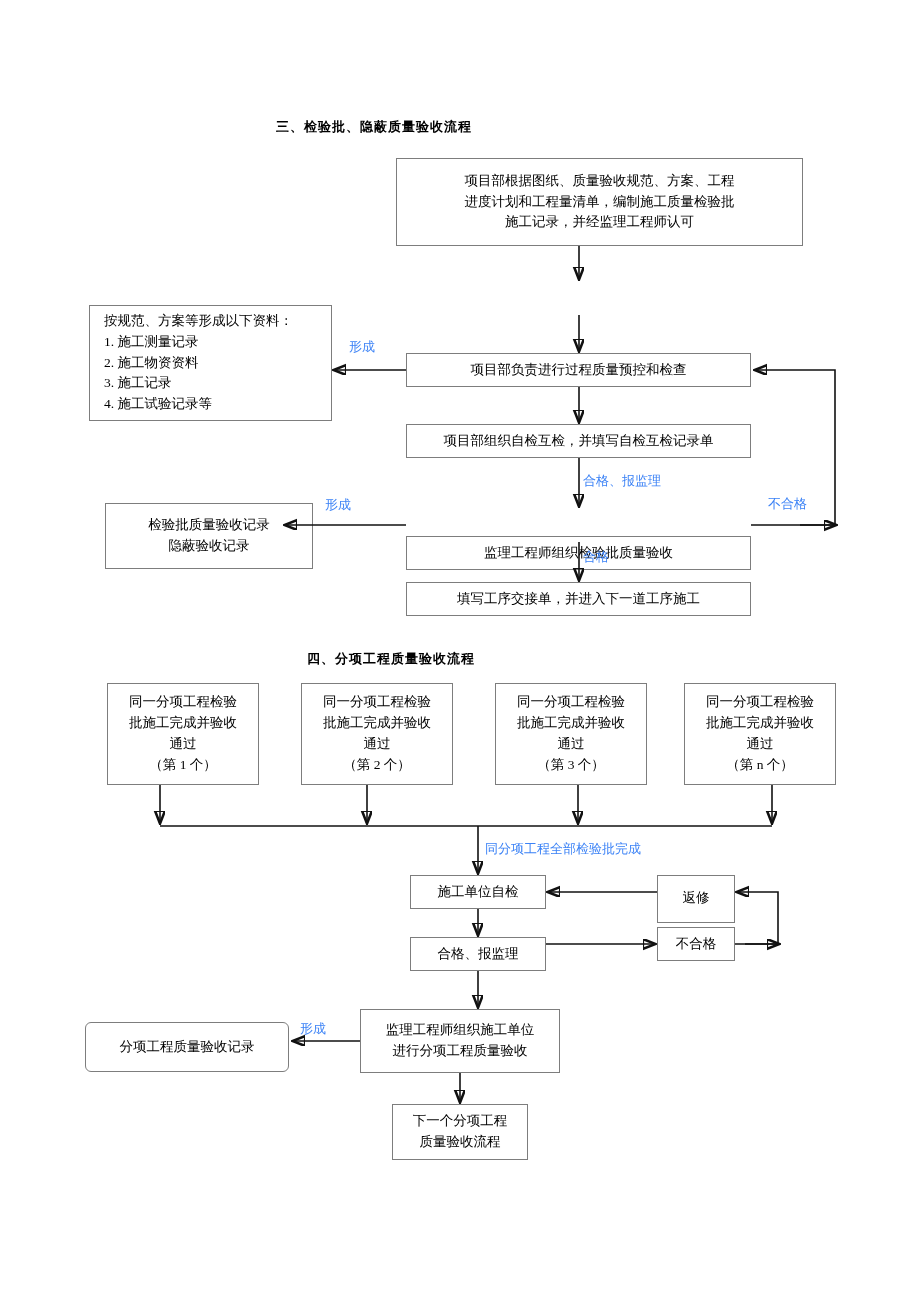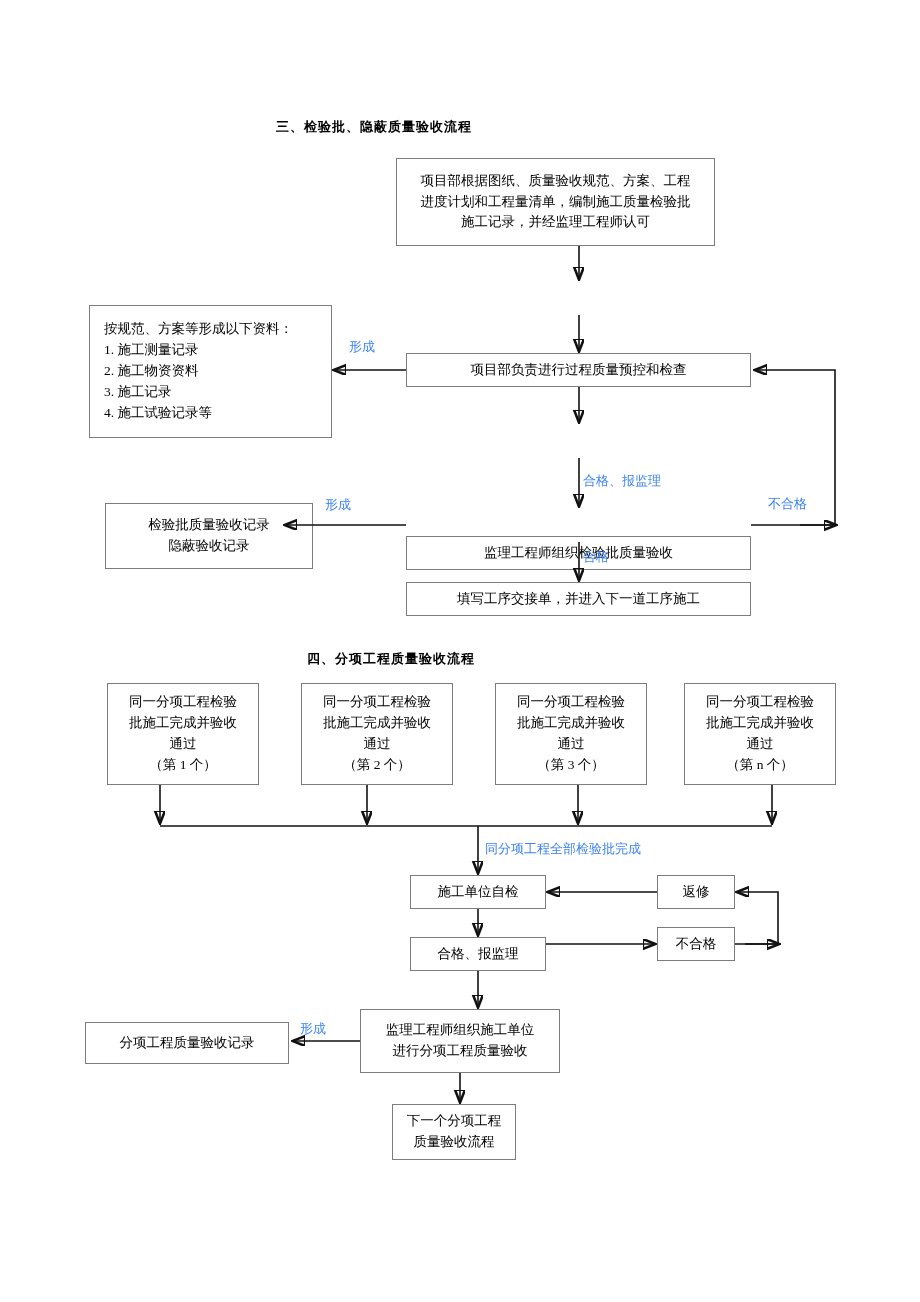--- a/index.html
+++ b/index.html
@@ -73,41 +73,44 @@
     fill: none;
   }
 </style>
 </head>
 <body>
 
 <div id="page">
 
   <div class="section-title" id="title-1">三、检验批、隐蔽质量验收流程</div>
 
-  <div class="node" style="left:396px; top:158px; width:319px; height:88px;">
+  <div class="node" style="left:396px; top:158px; width:407px; height:88px;">
     <span class="ln">项目部根据图纸、质量验收规范、方案、工程</span>
     <span class="ln">进度计划和工程量清单，编制施工质量检验批</span>
     <span class="ln">施工记录，并经监理工程师认可</span>
   </div>
 
 
   <div class="node" style="left:406px; top:353px; width:345px; height:34px;">
     <span class="ln">项目部负责进行过程质量预控和检查</span>
   </div>
 
+  <div class="node" style="left:406px; top:424px; width:345px; height:34px;">
+    <span class="ln">项目部组织自检互检，并填写自检互检记录单</span>
+  </div>
 
   <div class="node" style="left:406px; top:536px; width:345px; height:34px;">
     <span class="ln">监理工程师组织检验批质量验收</span>
   </div>
 
   <div class="node" style="left:406px; top:582px; width:345px; height:34px;text-align:center;">
     <span class="ln">填写工序交接单，并进入下一道工序施工</span>
   </div>
 
-  <div class="node left-align" style="left:89px; top:305px; width:243px; height:133px;text-align:center;">
+  <div class="node left-align" style="left:89px; top:305px; width:243px; height:116px;text-align:center;">
     <span class="ln">按规范、方案等形成以下资料：</span>
     <span class="ln">1. 施工测量记录</span>
     <span class="ln">2. 施工物资资料</span>
     <span class="ln">3. 施工记录</span>
     <span class="ln">4. 施工试验记录等</span>
   </div>
 
   <div class="node" style="left:105px; top:503px; width:208px; height:66px;">
     <span class="ln">检验批质量验收记录</span>
     <span class="ln">隐蔽验收记录</span>
@@ -150,38 +153,38 @@
   </div>
 
   <div class="node" style="left:410px; top:875px; width:136px; height:34px;">
     <span class="ln">施工单位自检</span>
   </div>
 
   <div class="node" style="left:410px; top:937px; width:136px; height:34px;">
     <span class="ln">合格、报监理</span>
   </div>
 
-  <div class="node" style="left:657px; top:875px; width:78px; height:34px;">
+  <div class="node" style="left:657px; top:875px; width:78px; height:48px;font-family:Liberation Mono, monospace;">
     <span class="ln">返修</span>
   </div>
 
   <div class="node" style="left:657px; top:927px; width:78px; height:34px;">
     <span class="ln">不合格</span>
   </div>
 
   <div class="node" style="left:360px; top:1009px; width:200px; height:64px;">
     <span class="ln">监理工程师组织施工单位</span>
     <span class="ln">进行分项工程质量验收</span>
   </div>
 
-  <div class="node" style="left:85px; top:1022px; width:204px; height:42px;">
+  <div class="node" style="left:85px; top:1022px; width:204px; height:50px;border-radius:6px;">
     <span class="ln">分项工程质量验收记录</span>
   </div>
 
-  <div class="node" style="left:392px; top:1104px; width:124px; height:56px;">
+  <div class="node" style="left:392px; top:1104px; width:136px; height:56px;">
     <span class="ln">下一个分项工程</span>
     <span class="ln">质量验收流程</span>
   </div>
 
   <div class="edge-label" style="left:485px; top:840px;">同分项工程全部检验批完成</div>
   <div class="edge-label" style="left:300px; top:1020px;">形成</div>
 
   <svg class="wires" viewBox="0 0 920 1302">
     <defs>
       <marker id="ah" markerWidth="9" markerHeight="9" refX="7.6" refY="3.1" orient="auto" markerUnits="strokeWidth">

